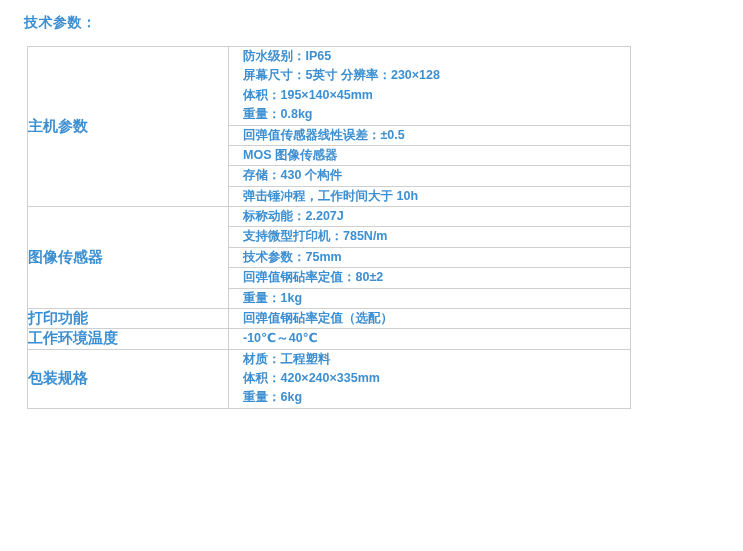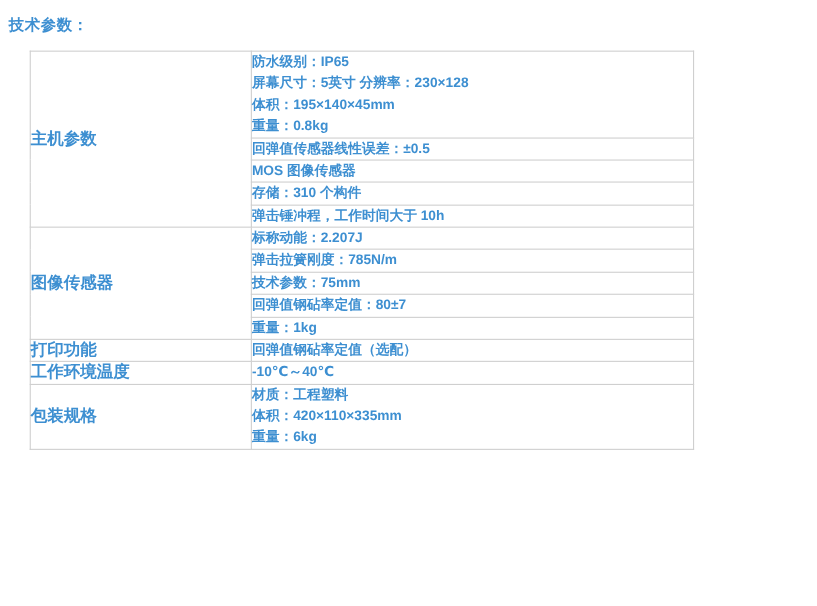--- a/index.html
+++ b/index.html
@@ -16,21 +16,21 @@
     overflow: hidden;
   }
   .page {
     width: 743px;
     height: 551px;
     position: relative;
     box-sizing: border-box;
   }
   .page-title {
     position: absolute;
-    left: 8px;
+    left: 24px;
     top: 14px;
     font-size: 14px;
     font-weight: bold;
     color: #3d8fd1;
     letter-spacing: 0.5px;
   }
   table.spec {
     position: absolute;
     left: 27px;
     top: 46px;
@@ -54,20 +54,21 @@
   td.val {
     font-size: 12.5px;
     font-weight: bold;
     color: #3d8fd1;
     padding: 6px 0 6px 12px;
     line-height: 1.55;
   }
   td.val .line {
     display: block;
     white-space: nowrap;
+    margin-left: 14px;
   }
 </style>
 </head>
 <body>
 
 <div class="page">
 
   <div class="page-title">技术参数：</div>
 
   <table class="spec">
@@ -86,47 +87,47 @@
             <span class="line">回弹值传感器线性误差：±0.5</span>
           </td>
         </tr>
         <tr>
           <td class="val">
             <span class="line">MOS 图像传感器</span>
           </td>
         </tr>
         <tr>
           <td class="val">
-            <span class="line">存储：310 个构件</span>
+            <span class="line">存储：430 个构件</span>
           </td>
         </tr>
         <tr>
           <td class="val">
             <span class="line">弹击锤冲程，工作时间大于 10h</span>
           </td>
         </tr>
         <tr>
           <td class="cat" rowspan="5">图像传感器</td>
           <td class="val">
             <span class="line">标称动能：2.207J</span>
           </td>
         </tr>
         <tr>
           <td class="val">
-            <span class="line">弹击拉簧刚度：785N/m</span>
+            <span class="line">支持微型打印机：785N/m</span>
           </td>
         </tr>
         <tr>
           <td class="val">
             <span class="line">技术参数：75mm</span>
           </td>
         </tr>
         <tr>
           <td class="val">
-            <span class="line">回弹值钢砧率定值：80±7</span>
+            <span class="line">回弹值钢砧率定值：80±2</span>
           </td>
         </tr>
         <tr>
           <td class="val">
             <span class="line">重量：1kg</span>
           </td>
         </tr>
         <tr>
           <td class="cat" rowspan="1">打印功能</td>
           <td class="val">
@@ -136,20 +137,20 @@
         <tr>
           <td class="cat" rowspan="1">工作环境温度</td>
           <td class="val">
             <span class="line">-10℃～40℃</span>
           </td>
         </tr>
         <tr>
           <td class="cat" rowspan="1">包装规格</td>
           <td class="val">
             <span class="line">材质：工程塑料</span>
-            <span class="line">体积：420×110×335mm</span>
+            <span class="line">体积：420×240×335mm</span>
             <span class="line">重量：6kg</span>
           </td>
         </tr>
       </tbody>
   </table>
 
 </div>
 
 </body></html>

